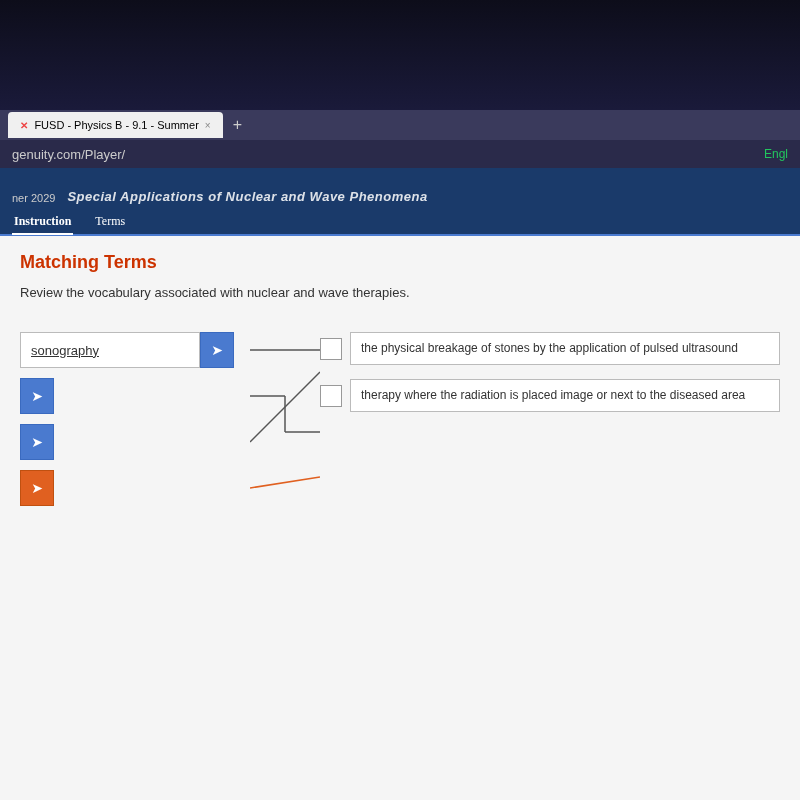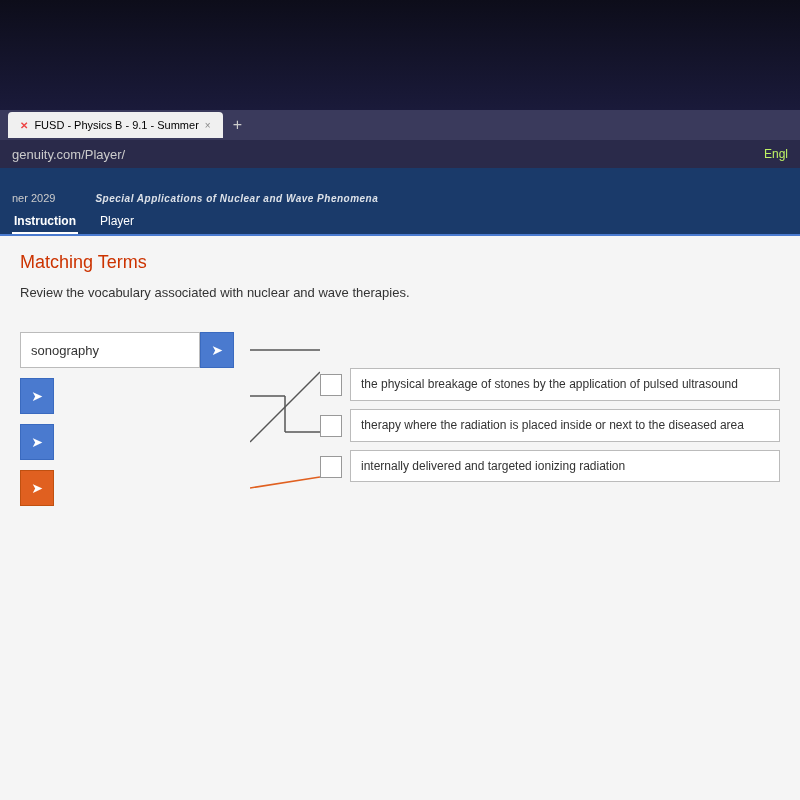--- a/index.html
+++ b/index.html
@@ -57,57 +57,57 @@
       padding: 0 12px;
       color: #ddd;
       font-size: 12px;
       justify-content: space-between;
     }
     .address-url {
       color: #ccc;
       font-size: 13px;
     }
     .address-right {
-      color: #bef264;
+      color: #22c55e;
       font-size: 12px;
     }
 
     
     .lms-header {
       background: #1a3a6a;
       height: 40px;
       display: flex;
       align-items: flex-end;
       padding: 0 12px 4px;
       color: #fff;
     }
     .lms-title {
-      font-size: 10px;
+      font-size: 13px;
       font-weight: bold;
       color: #fff;
       opacity: 0.85;
       font-style: italic;
       letter-spacing: 0.5px;
-      margin-left: 28px;
     }
     .lms-year {
       color: #ccc;
       font-size: 11px;
       margin-right: 12px;
     }
 
     
     .nav-tabs {
       background: #1a3a6a;
       height: 28px;
       display: flex;
       align-items: center;
       padding: 0 12px;
       gap: 20px;
       border-bottom: 2px solid #4a7acf;
+      font-family: Liberation Serif, serif;
     }
     .nav-tab {
       color: #fff;
       font-size: 12px;
       padding: 4px 2px;
       cursor: pointer;
     }
     .nav-tab.active {
       border-bottom: 2px solid #fff;
       font-weight: bold;
@@ -117,21 +117,21 @@
     
     .main-content {
       background: #f5f5f5;
       padding: 16px 20px;
       min-height: 460px;
     }
 
     .page-title {
       color: #cc3300;
       font-size: 18px;
-      font-weight: normal;
+      font-weight: bold;
       margin-bottom: 12px;
     }
 
     .instructions {
       color: #333;
       font-size: 13px;
       margin-bottom: 32px;
     }
 
     
@@ -151,20 +151,21 @@
     .term-box {
       border: 1px solid #bbb;
       background: #fff;
       padding: 7px 10px;
       font-size: 13px;
       color: #333;
       width: 180px;
       height: 36px;
       display: flex;
       align-items: center;
+      text-decoration: underline;
     }
 
     .arrow-btn {
       width: 34px;
       height: 36px;
       background: #4a7acf;
       border: 1px solid #3a6abf;
       display: flex;
       align-items: center;
       justify-content: center;
@@ -177,23 +178,22 @@
 
     .arrow-icon {
       color: #fff;
       font-size: 14px;
     }
 
     
     .definitions-column {
       display: flex;
       flex-direction: column;
-      gap: 8px;
+      gap: 14px;
       flex: 1;
-      margin-top: 36px;
     }
 
     .definition-row {
       display: flex;
       align-items: flex-start;
       gap: 8px;
     }
 
     .def-checkbox {
       width: 22px;
@@ -259,21 +259,21 @@
   <span class="address-right">Engl</span>
 </div>
 
 <div class="lms-header">
   <span class="lms-year">ner 2029</span>
   <span class="lms-title">Special Applications of Nuclear and Wave Phenomena</span>
 </div>
 
 <div class="nav-tabs">
   <span class="nav-tab active">Instruction</span>
-  <span class="nav-tab">Player</span>
+  <span class="nav-tab">Terms</span>
 </div>
 
 <div class="main-content">
   <div class="page-title">Matching Terms</div>
   <div class="instructions">Review the vocabulary associated with nuclear and wave therapies.</div>
 
   <div class="matching-wrapper">
 
     <div class="terms-column">
       <div class="term-row">
@@ -319,26 +319,20 @@
     <div class="definitions-column">
       <div class="definition-row">
         <div class="def-checkbox"></div>
         <div class="def-box">
           <span>the physical breakage of stones by the application of pulsed ultrasound</span>
         </div>
       </div>
       <div class="definition-row">
         <div class="def-checkbox"></div>
         <div class="def-box">
-          <span>therapy where the radiation is placed inside or next to the diseased area</span>
-        </div>
-      </div>
-      <div class="definition-row">
-        <div class="def-checkbox"></div>
-        <div class="def-box">
-          <span>internally delivered and targeted ionizing radiation</span>
+          <span>therapy where the radiation is placed image or next to the diseased area</span>
         </div>
       </div>
     </div>
   </div>
 </div>
 
 <div class="bottom-spacer"></div>
 
 </body></html>

